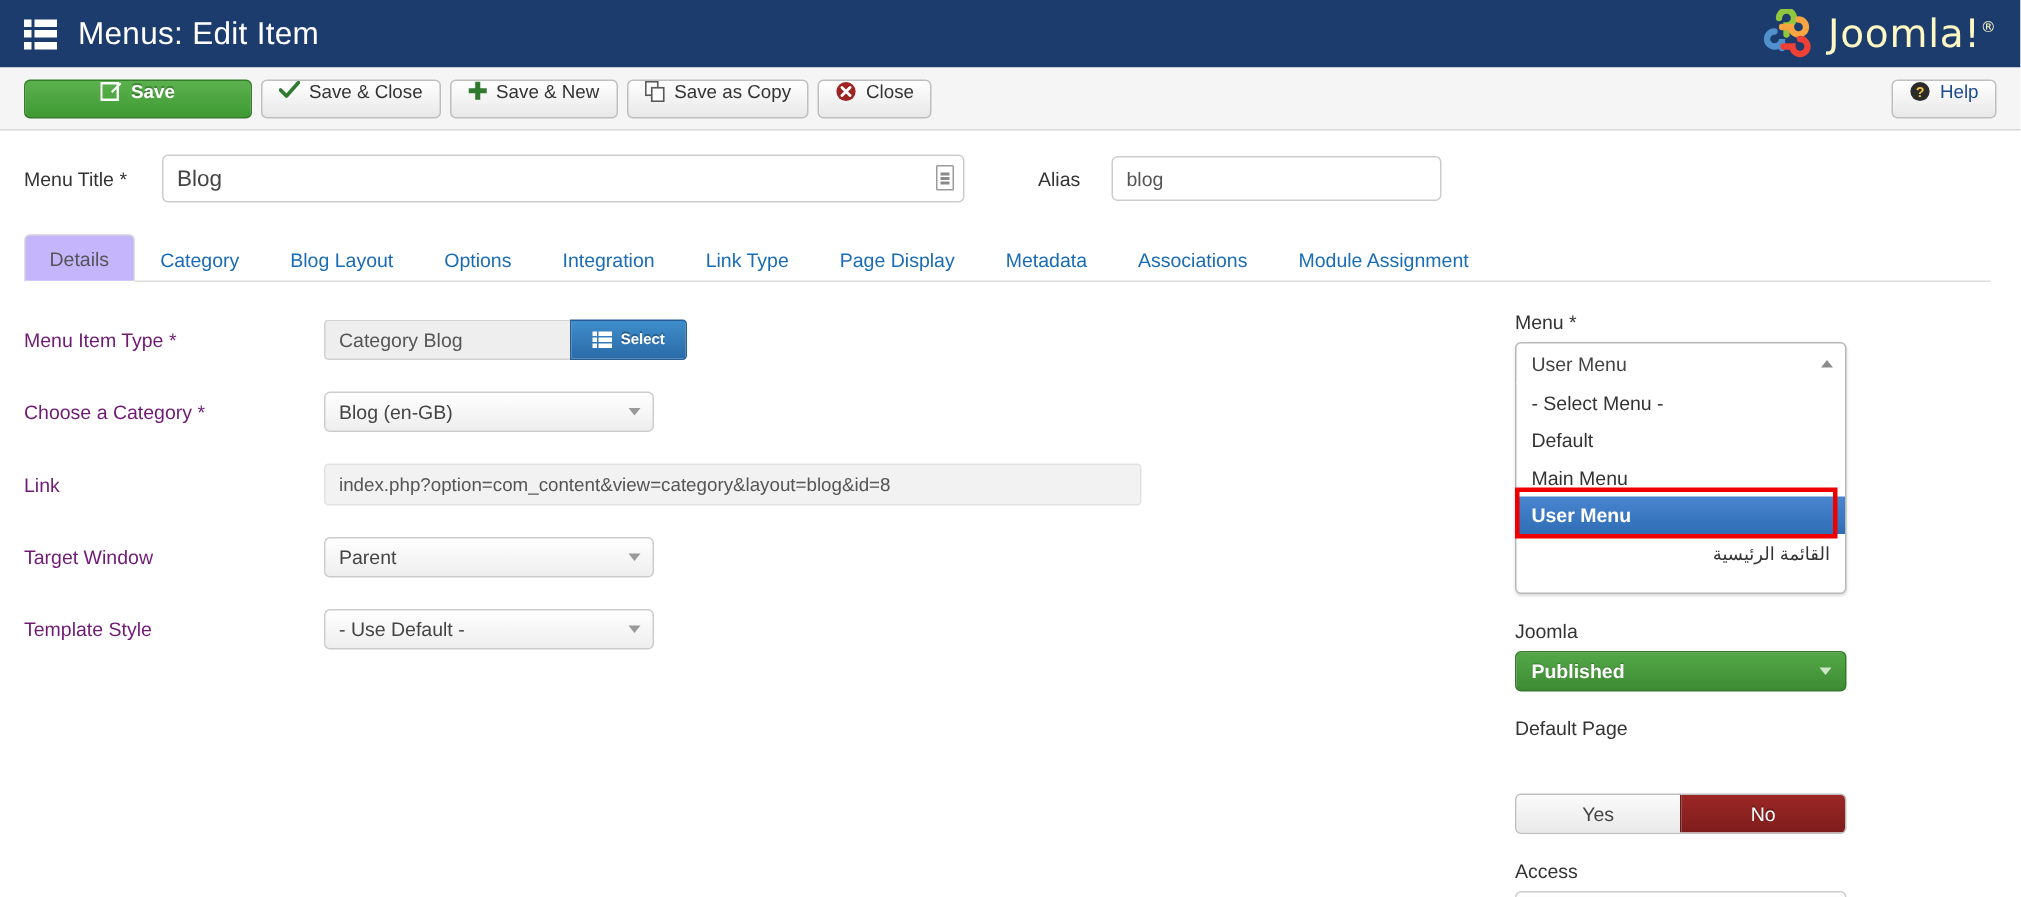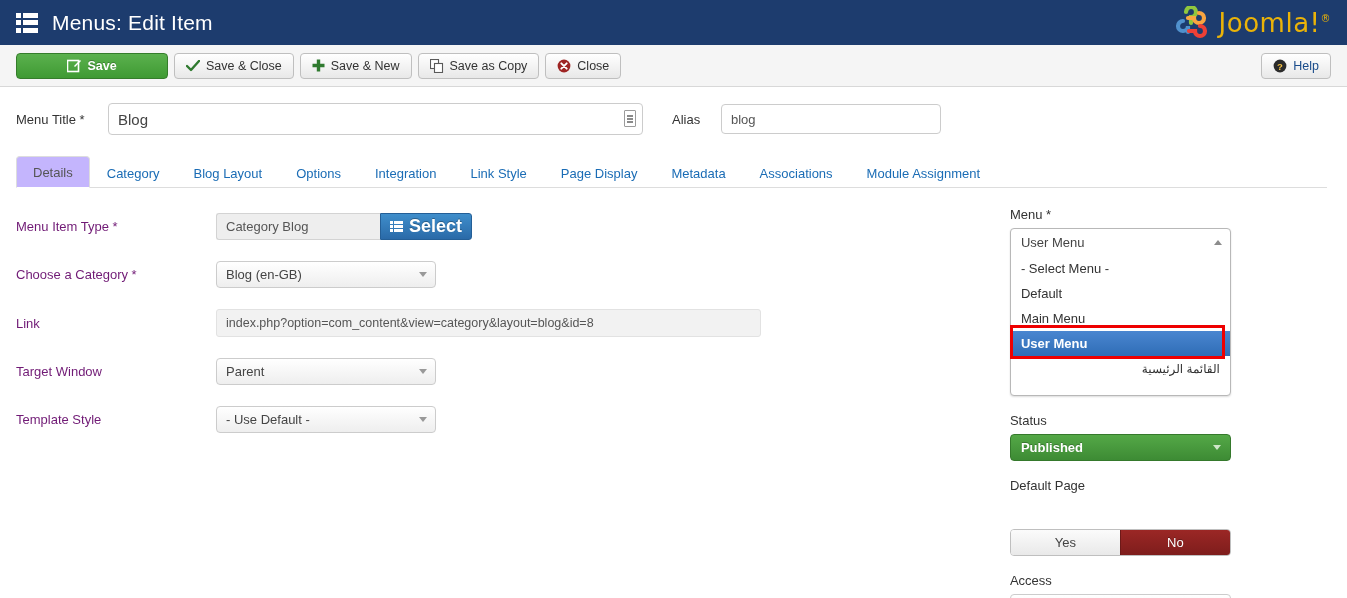--- a/index.html
+++ b/index.html
@@ -36,41 +36,41 @@
     font-weight:normal;
     margin-left:14px;
     letter-spacing:0.2px;
   }
   #brand {
     position:absolute; right:16px; top:0; height:45px;
     display:flex; align-items:center; gap:8px;
   }
   #brand-logo { width:36px; height:34px; }
   #brand-text {
-    color:#eab308; font-size:26px; letter-spacing:0.5px;
+    color:#fef9c3; font-size:26px; letter-spacing:0.5px;
     font-family:"DejaVu Sans", sans-serif;
   }
   #brand-text sup { font-size:10px; vertical-align:super; }
 
   
   #toolbar {
     height:42px;
     background:#f5f5f5;
     border-bottom:1px solid #d8d8d8;
     display:flex; align-items:center;
     padding:0 16px;
     gap:6px;
     position:relative;
   }
   .tb-btn {
     height:26px;
     border:1px solid #bfbfbf;
     border-radius:4px;
     background:linear-gradient(#ffffff,#e8e8e8);
-    display:inline-flex; align-items:center; gap:6px;
+    display:inline-flex; align-items:flex-start; gap:6px;
     padding:0 11px;
     font-size:12.5px;
     color:#333333;
     cursor:pointer;
     white-space:nowrap;
   }
   .tb-btn.primary {
     background:linear-gradient(#5bb14e,#3f9a33);
     border:1px solid #357d2b;
     color:#ffffff;
@@ -113,21 +113,21 @@
   #title-inline-icon {
     position:absolute; right:7px; top:7px;
     width:12px; height:17px;
     border:1px solid #9b9b9b;
     border-radius:1px;
     background:#ffffff;
     display:flex; flex-direction:column; justify-content:center; align-items:center;
     gap:1px;
   }
   #title-inline-icon i { display:block; width:6px; height:2px; background:#8a8a8a; }
-  #alias-label { margin-left:29px; width:49px; }
+  #alias-label { margin-left:49px; width:49px; }
   #alias-input {
     width:220px; height:30px;
     border:1px solid #cccccc;
     border-radius:4px;
     padding:0 9px;
     font-size:13px; color:#555555;
     background:#ffffff;
     outline:none;
     font-family:"Liberation Sans", sans-serif;
   }
@@ -171,26 +171,26 @@
     width:164px;
     background:#eeeeee;
     border:1px solid #d3d3d3;
     border-right:none;
     border-radius:3px 0 0 3px;
     display:flex; align-items:center;
     padding-left:9px;
     font-size:13px; color:#555555;
   }
   #select-type-button {
-    width:92px;
+    width:78px;
     background:linear-gradient(#3f8ecb,#2a6aa8);
     border:1px solid #245f97;
     border-radius:0 3px 3px 0;
     color:#ffffff;
-    font-size:18px;
+    font-size:10px;
     font-weight:bold;
     display:flex; align-items:center; justify-content:center; gap:6px;
     cursor:pointer;
     text-shadow:0 -1px 0 rgba(0,0,0,.3);
   }
   .sel-grid-icon {
     width:13px; height:11px;
     display:flex; flex-direction:column; justify-content:space-between;
   }
   .sel-grid-icon .gr { display:flex; height:3px; gap:1.5px; }
@@ -436,21 +436,21 @@
     <span class="fld-label" id="alias-label">Alias</span>
     <input id="alias-input" value="blog" style="">
   </div>
 
   <div id="tabs">
     <div class="tab active">Details</div>
     <div class="tab">Category</div>
     <div class="tab">Blog Layout</div>
     <div class="tab">Options</div>
     <div class="tab">Integration</div>
-    <div class="tab">Link Style</div>
+    <div class="tab">Link Type</div>
     <div class="tab">Page Display</div>
     <div class="tab">Metadata</div>
     <div class="tab">Associations</div>
     <div class="tab">Module Assignment</div>
   </div>
 
   <div id="main">
 
     <div id="left-col">
 
@@ -521,21 +521,21 @@
           <div class="dd-item">- Select Menu -</div>
           <div class="dd-item">Default</div>
           <div class="dd-item">Main Menu</div>
           <div class="dd-item highlighted">User Menu</div>
           <div class="dd-item rtl">القائمة الرئيسية</div>
           <div id="red-highlight-box"></div>
         </div>
       </div>
 
       <div class="side-block">
-        <div class="side-label">Status</div>
+        <div class="side-label">Joomla</div>
         <div id="status-select">
           <span>Published</span>
           <span class="caret-dn-light"></span>
         </div>
       </div>
 
       <div class="side-block">
         <div class="side-label">Default Page</div>
         <div id="default-page-toggle">
           <div class="opt off">Yes</div>

